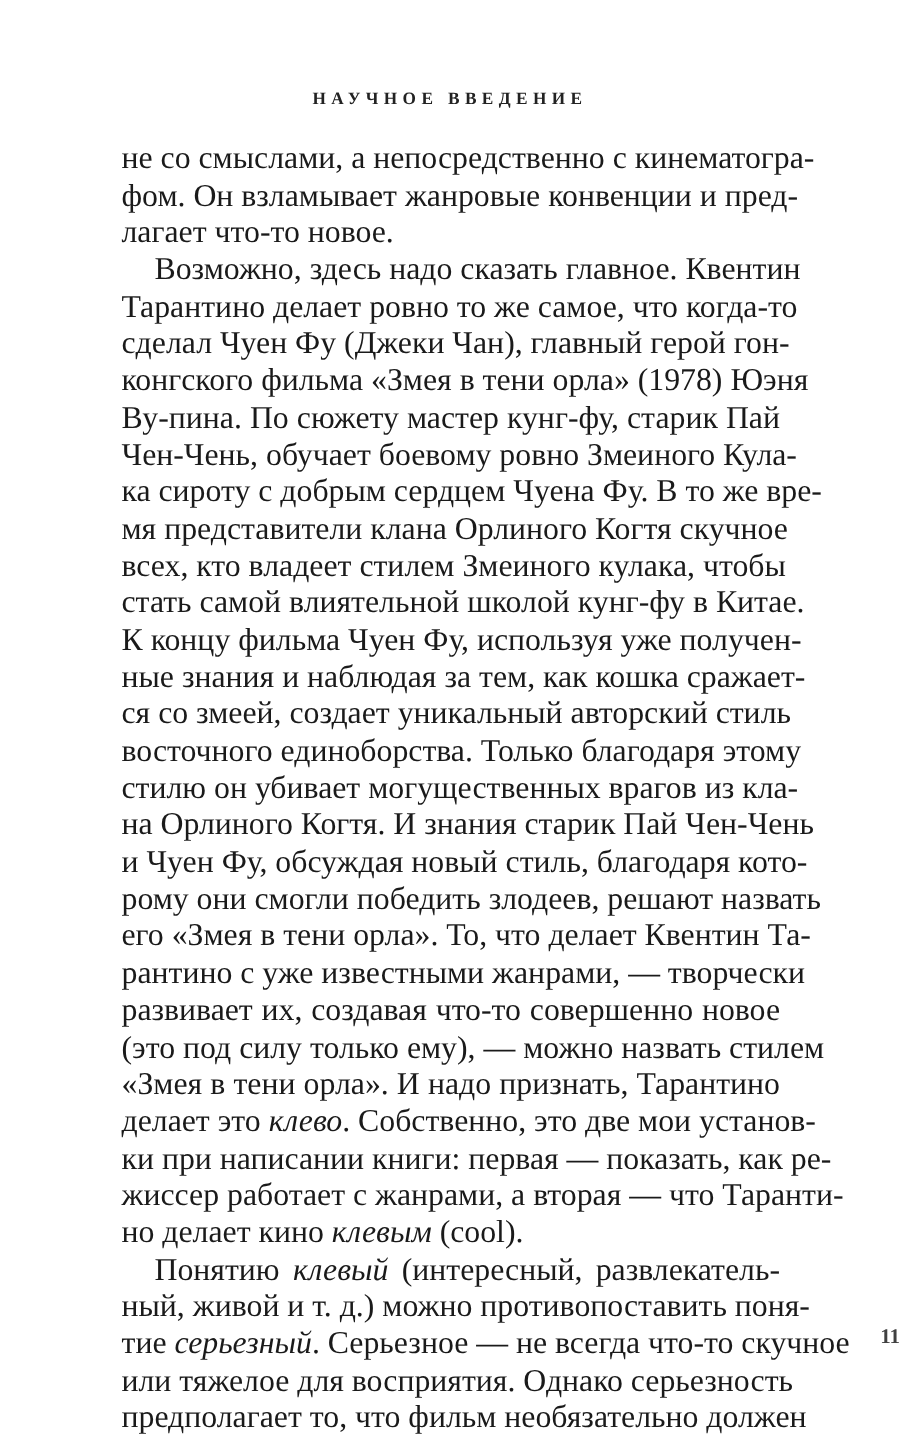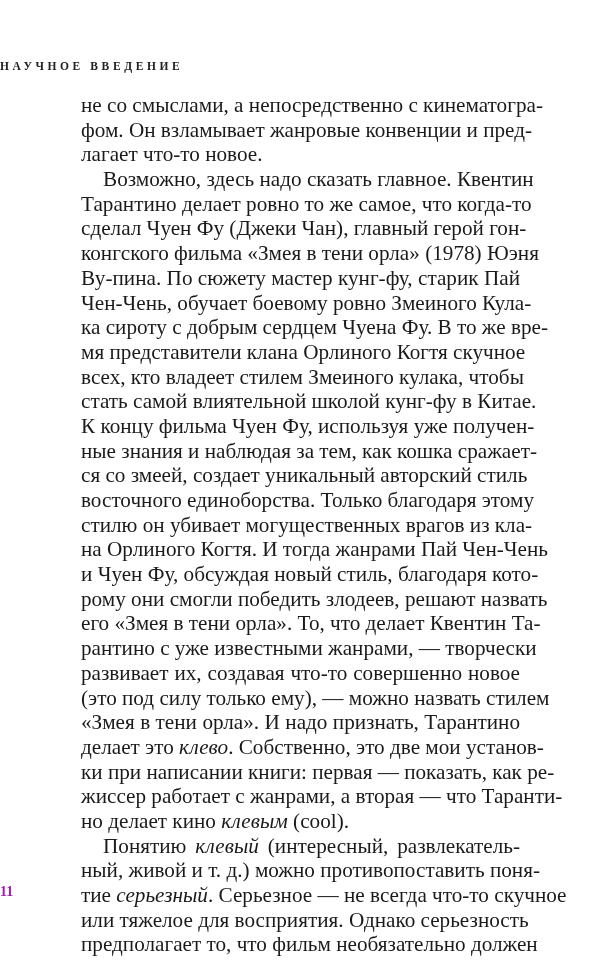--- a/index.html
+++ b/index.html
@@ -13,21 +13,21 @@
       position: relative;
       overflow: hidden;
       font-family: "Liberation Serif", "DejaVu Serif", serif;
       color: #1a1a1a;
     }
     .running-head {
       position: absolute;
       top: 60px;
       left: 0;
       width: 600px;
-      text-align: left;
+      text-align: center;
       font-size: 11.5px;
       font-weight: bold;
       letter-spacing: 3.6px;
       color: #222;
     }
     .text-block {
       position: absolute;
       top: 93px;
       left: 81px;
       width: 439px;
@@ -48,24 +48,24 @@
       text-indent: 22px;
     }
     .line em {
       font-style: italic;
     }
     .folio {
       position: absolute;
       top: 884px;
       left: 0;
       width: 600px;
-      text-align: left;
+      text-align: right;
       font-size: 14px;
       font-weight: bold;
-      color: #a21caf;
+      color: #404040;
     }
   </style>
 </head>
 <body>
 
 <div class="running-head">НАУЧНОЕ ВВЕДЕНИЕ</div>
 
 <div class="text-block">
   <span class="line">не со смыслами, а непосредственно с кинематогра-</span>
   <span class="line">фом. Он взламывает жанровые конвенции и пред-</span>
@@ -78,21 +78,21 @@
   <span class="line">Чен-Чень, обучает боевому ровно Змеиного Кула-</span>
   <span class="line">ка сироту с добрым сердцем Чуена Фу. В то же вре-</span>
   <span class="line">мя представители клана Орлиного Когтя скучное</span>
   <span class="line">всех, кто владеет стилем Змеиного кулака, чтобы</span>
   <span class="line">стать самой влиятельной школой кунг-фу в Китае.</span>
   <span class="line">К концу фильма Чуен Фу, используя уже получен-</span>
   <span class="line">ные знания и наблюдая за тем, как кошка сражает-</span>
   <span class="line">ся со змеей, создает уникальный авторский стиль</span>
   <span class="line">восточного единоборства. Только благодаря этому</span>
   <span class="line">стилю он убивает могущественных врагов из кла-</span>
-  <span class="line">на Орлиного Когтя. И тогда жанрами Пай Чен-Чень</span>
+  <span class="line">на Орлиного Когтя. И знания старик Пай Чен-Чень</span>
   <span class="line">и Чуен Фу, обсуждая новый стиль, благодаря кото-</span>
   <span class="line">рому они смогли победить злодеев, решают назвать</span>
   <span class="line">его «Змея в тени орла». То, что делает Квентин Та-</span>
   <span class="line">рантино с уже известными жанрами, — творчески</span>
   <span class="line">развивает их, создавая что-то совершенно новое</span>
   <span class="line">(это под силу только ему), — можно назвать стилем</span>
   <span class="line">«Змея в тени орла». И надо признать, Тарантино</span>
   <span class="line"><span>делает это </span><em>клево</em><span>. Собственно, это две мои установ-</span></span>
   <span class="line">ки при написании книги: первая — показать, как ре-</span>
   <span class="line">жиссер работает с жанрами, а вторая — что Таранти-</span>

